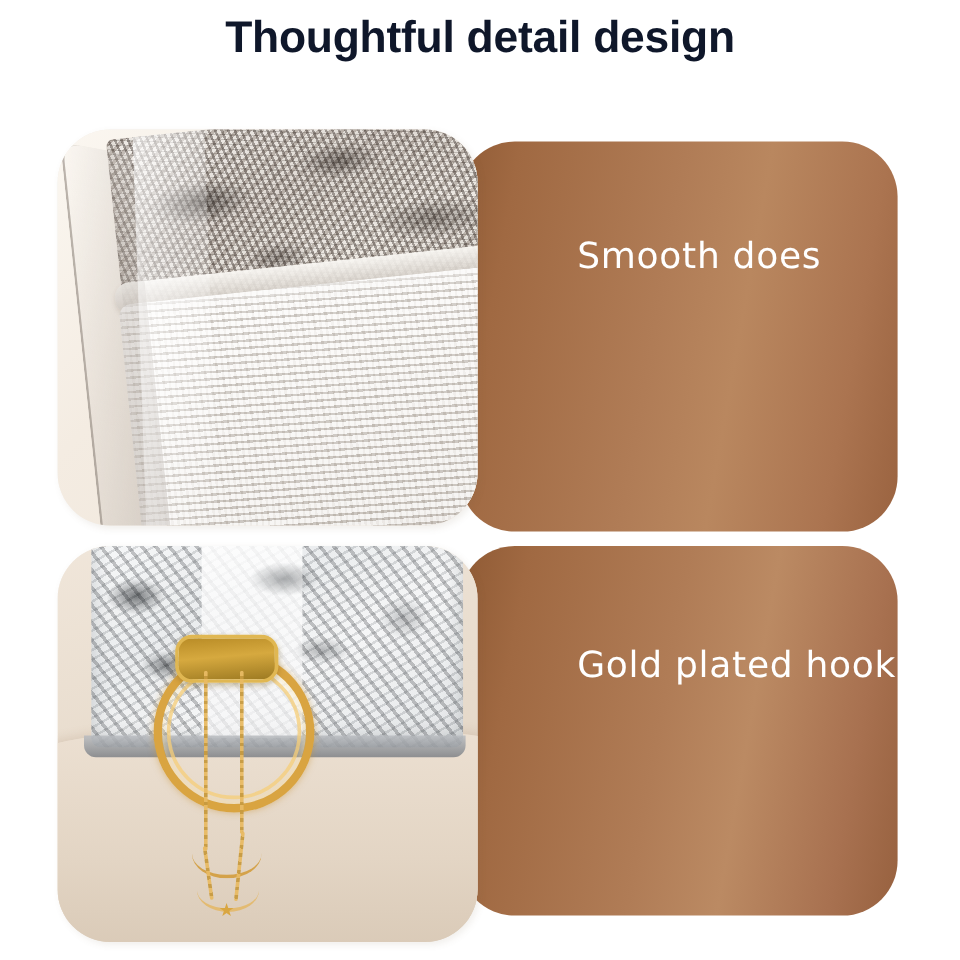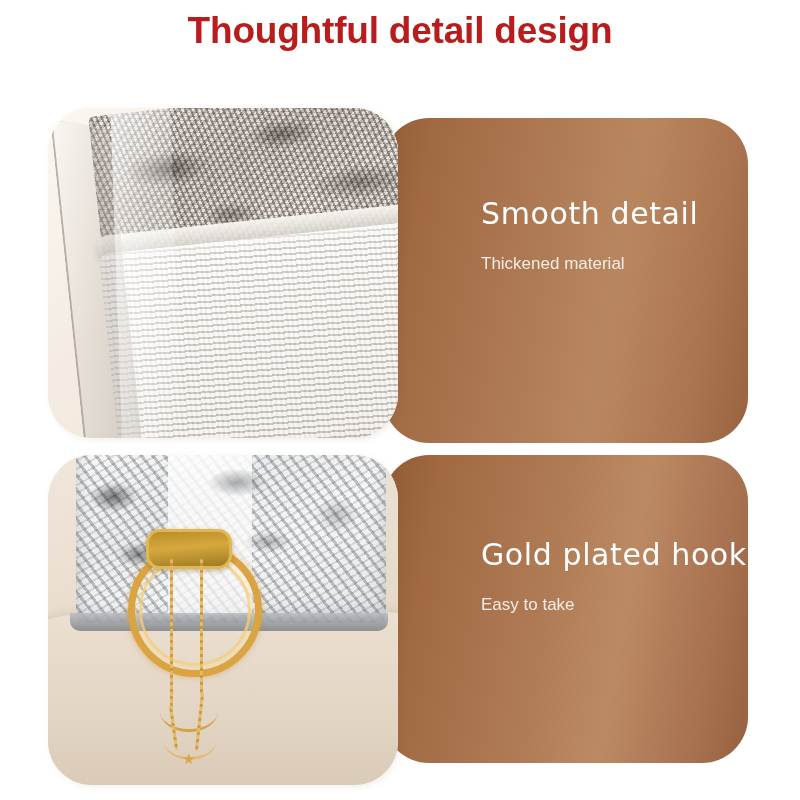--- a/index.html
+++ b/index.html
@@ -12,21 +12,21 @@
   }
 
   
   .page-title{
     position:absolute;
     left:0;top:10px;width:800px;
     text-align:center;
     font-size:37px;
     font-weight:bold;
     letter-spacing:-0.2px;
-    color:#b91c1c;
+    color:#0f172a;
     font-family:"Liberation Sans", sans-serif;
   }
 
   
   .feature{
     position:absolute;
     left:48px;
   }
   .feature-1{top:108px;}
   .feature-2{top:455px;}
@@ -239,22 +239,21 @@
 </style>
 </head>
 <body>
 
 <div class="page-title">Thoughtful detail design</div>
 
 <div class="feature feature-1">
 
   <div class="info-panel">
     <div class="panel-text">
-      <div class="panel-heading">Smooth detail</div>
-      <div class="panel-line">Thickened material</div>
+      <div class="panel-heading">Smooth does</div>
     </div>
   </div>
 
   <div class="photo">
     <div class="bg-cream"></div>
     <div class="box1">
       <div class="box1-lid"></div>
       <div class="box1-edge"></div>
       <div class="box1-front"></div>
       <div class="box1-left"></div>
@@ -262,21 +261,20 @@
     </div>
   </div>
 
 </div>
 
 <div class="feature feature-2">
 
   <div class="info-panel">
     <div class="panel-text">
       <div class="panel-heading">Gold plated hook</div>
-      <div class="panel-line">Easy to take</div>
     </div>
   </div>
 
   <div class="photo">
     <div class="bg-beige"></div>
     <div class="shelf"></div>
     <div class="box2">
       <div class="box2-panel"></div>
     </div>
     <div class="box2-base"></div>

